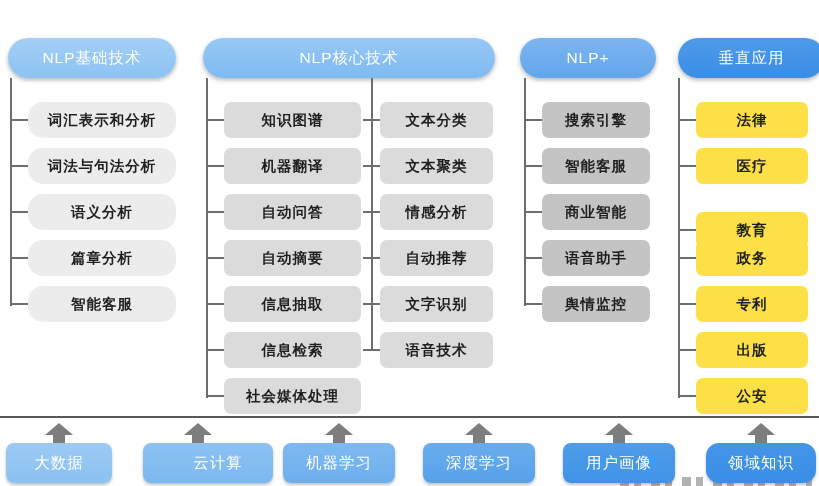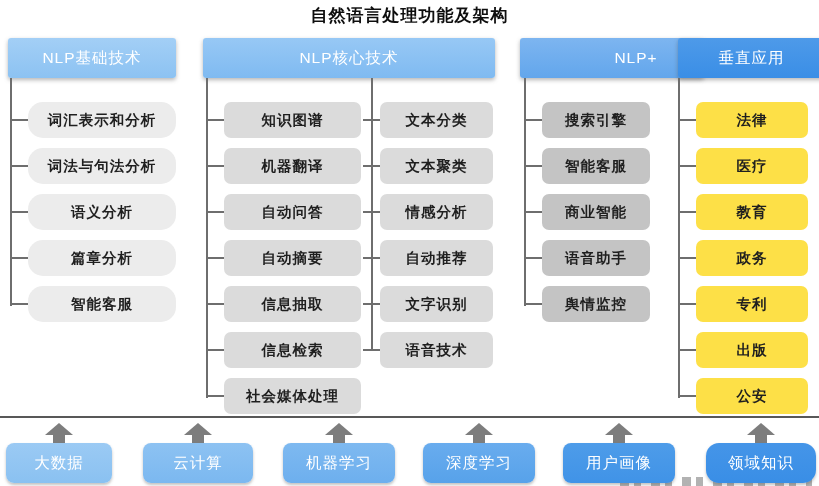--- a/index.html
+++ b/index.html
@@ -1,26 +1,26 @@
 <!DOCTYPE html>
 <html><head>
 <meta charset="utf-8">
 <style>
   html,body{margin:0;padding:0;background:#fff;}
   .canvas{position:relative;width:819px;height:486px;background:#ffffff;overflow:hidden;
           font-family:"Liberation Sans","DejaVu Sans",sans-serif;}
   .title{position:absolute;top:4px;left:0;width:100%;text-align:center;
          font-size:17px;font-weight:700;color:#0e0e0e;letter-spacing:1px;}
   
-  .hdr{position:absolute;top:38px;height:40px;border-radius:3px;display:flex;align-items:center;
+  .hdr{position:absolute;top:38px;height:40px;border-radius:20px;display:flex;align-items:center;
        justify-content:center;color:#ffffff;font-size:15.5px;font-weight:500;
        box-shadow:0 2px 4px rgba(70,70,70,.4);letter-spacing:1px;}
   .h1{left:8px;width:168px;background:linear-gradient(#a3cff6,#8cc2f2);}
   .h2{left:203px;width:292px;background:linear-gradient(#97c8f5,#7fbaf1);}
-  .h3{left:520px;width:136px;background:linear-gradient(#7db5f0,#62a6ec);padding-left:48px;}
+  .h3{left:520px;width:136px;background:linear-gradient(#7db5f0,#62a6ec);}
   .h4{left:678px;width:147px;background:linear-gradient(#4e9ae9,#3a8ee6);}
   
   .vline{position:absolute;width:2px;background:#6e6e6e;}
   .v1{left:10px;top:78px;height:228px;}
   .v2l{left:206px;top:78px;height:320px;}
   .v2r{left:371px;top:78px;height:272px;}
   .v3{left:524px;top:78px;height:228px;}
   .v4{left:678px;top:78px;height:320px;}
   
   .item{position:absolute;height:36px;border-radius:7px;display:flex;align-items:center;
@@ -39,35 +39,34 @@
   
   .sep{position:absolute;left:0;top:416px;width:819px;height:2px;background:#585858;}
   .arrow{position:absolute;top:423px;width:28px;height:21px;}
   .arrow .head{width:0;height:0;border-left:14px solid transparent;border-right:14px solid transparent;
         border-bottom:12px solid #7d7d7d;}
   .arrow .stem{width:12px;height:9px;background:#7d7d7d;margin:0 auto;}
   .fbox{position:absolute;top:443px;height:40px;border-radius:8px;display:flex;align-items:center;
         justify-content:center;color:#fff;font-size:15.5px;font-weight:500;z-index:2;
         box-shadow:0 2px 3px rgba(80,80,80,.35);letter-spacing:1px;}
   .fb0{left:6px;width:106px;background:linear-gradient(#9bcaf4,#8ac1f1);}
-  .fb1{left:143px;width:110px;background:linear-gradient(#8dc2f2,#7bb8f0);}
+  .fb1{left:143px;width:110px;background:linear-gradient(#8dc2f2,#7bb8f0);padding-left:20px;}
   .fb2{left:283px;width:112px;background:linear-gradient(#7eb9f0,#6dafee);}
   .fb3{left:423px;width:112px;background:linear-gradient(#69acee,#57a2ea);}
   .fb4{left:563px;width:112px;background:linear-gradient(#4e9ce9,#4093e7);}
   .fb5{left:706px;width:110px;background:linear-gradient(#4595e8;#398ee6);background:linear-gradient(#4595e8,#398ee6);border-radius:13px;}
   
   .wm{position:absolute;top:477px;left:620px;width:192px;height:9px;z-index:1;opacity:.8;
       background:repeating-linear-gradient(90deg,#9f9f9f 0 9px,transparent 9px 14px,#9f9f9f 14px 21px,transparent 21px 31px);}
 </style>
 </head>
 <body>
 
 <div class="canvas">
 
-  <div class="title">自然语言处理功能及架构</div>
 
   <div class="hdr h1">NLP基础技术</div>
   <div class="hdr h2">NLP核心技术</div>
   <div class="hdr h3">NLP+</div>
   <div class="hdr h4">垂直应用</div>
 
   <div class="vline v1"></div>
   <div class="vline v2l"></div>
   <div class="vline v2r"></div>
   <div class="vline v3"></div>
@@ -95,21 +94,21 @@
   <div class="item f2 c2r" style="top:332px">语音技术</div>
 
   <div class="item f3 c3" style="top:102px">搜索引擎</div>
   <div class="item f3 c3" style="top:148px">智能客服</div>
   <div class="item f3 c3" style="top:194px">商业智能</div>
   <div class="item f3 c3" style="top:240px">语音助手</div>
   <div class="item f3 c3" style="top:286px">舆情监控</div>
 
   <div class="item f4 c4" style="top:102px">法律</div>
   <div class="item f4 c4" style="top:148px">医疗</div>
-  <div class="item f4 c4" style="top:194px">教育</div>
+  <div class="item f4 c4" style="top:212px">教育</div>
   <div class="item f4 c4" style="top:240px">政务</div>
   <div class="item f4 c4" style="top:286px">专利</div>
   <div class="item f4 c4" style="top:332px">出版</div>
   <div class="item f4 c4" style="top:378px">公安</div>
 
   <div class="sep"></div>
 
   <div class="arrow" style="left:45px">
       <div class="head"></div>
       <div class="stem"></div>

